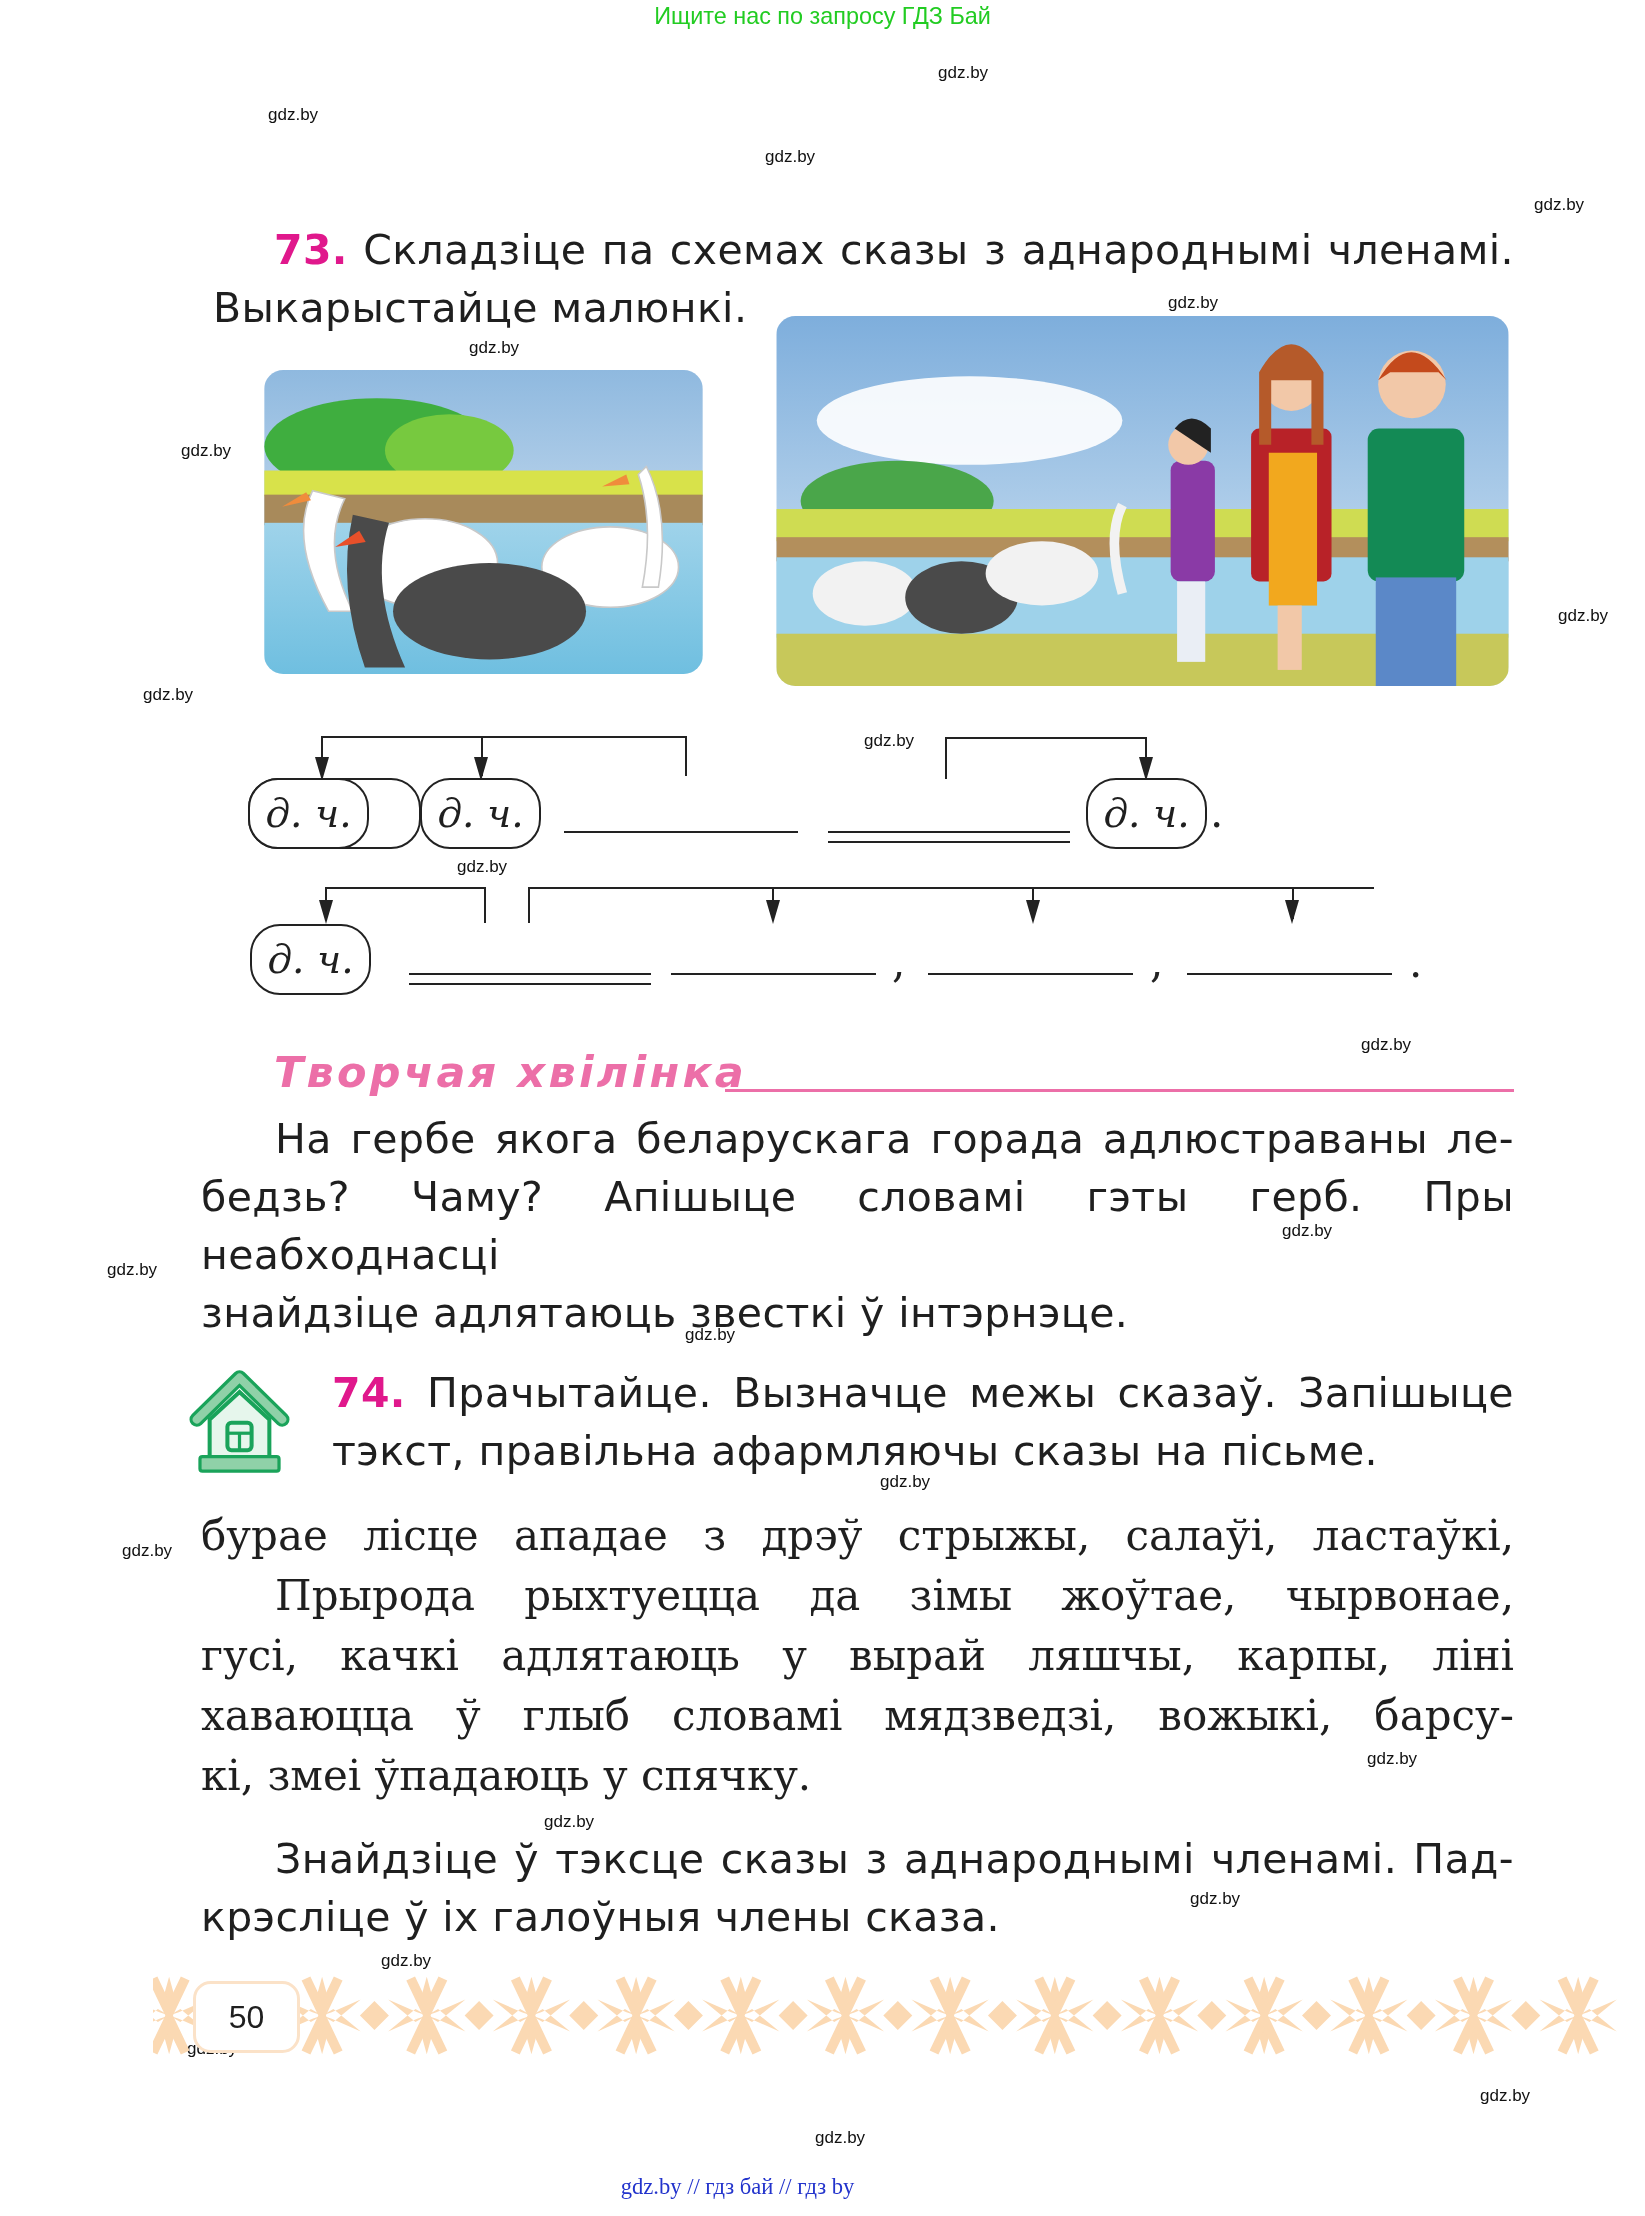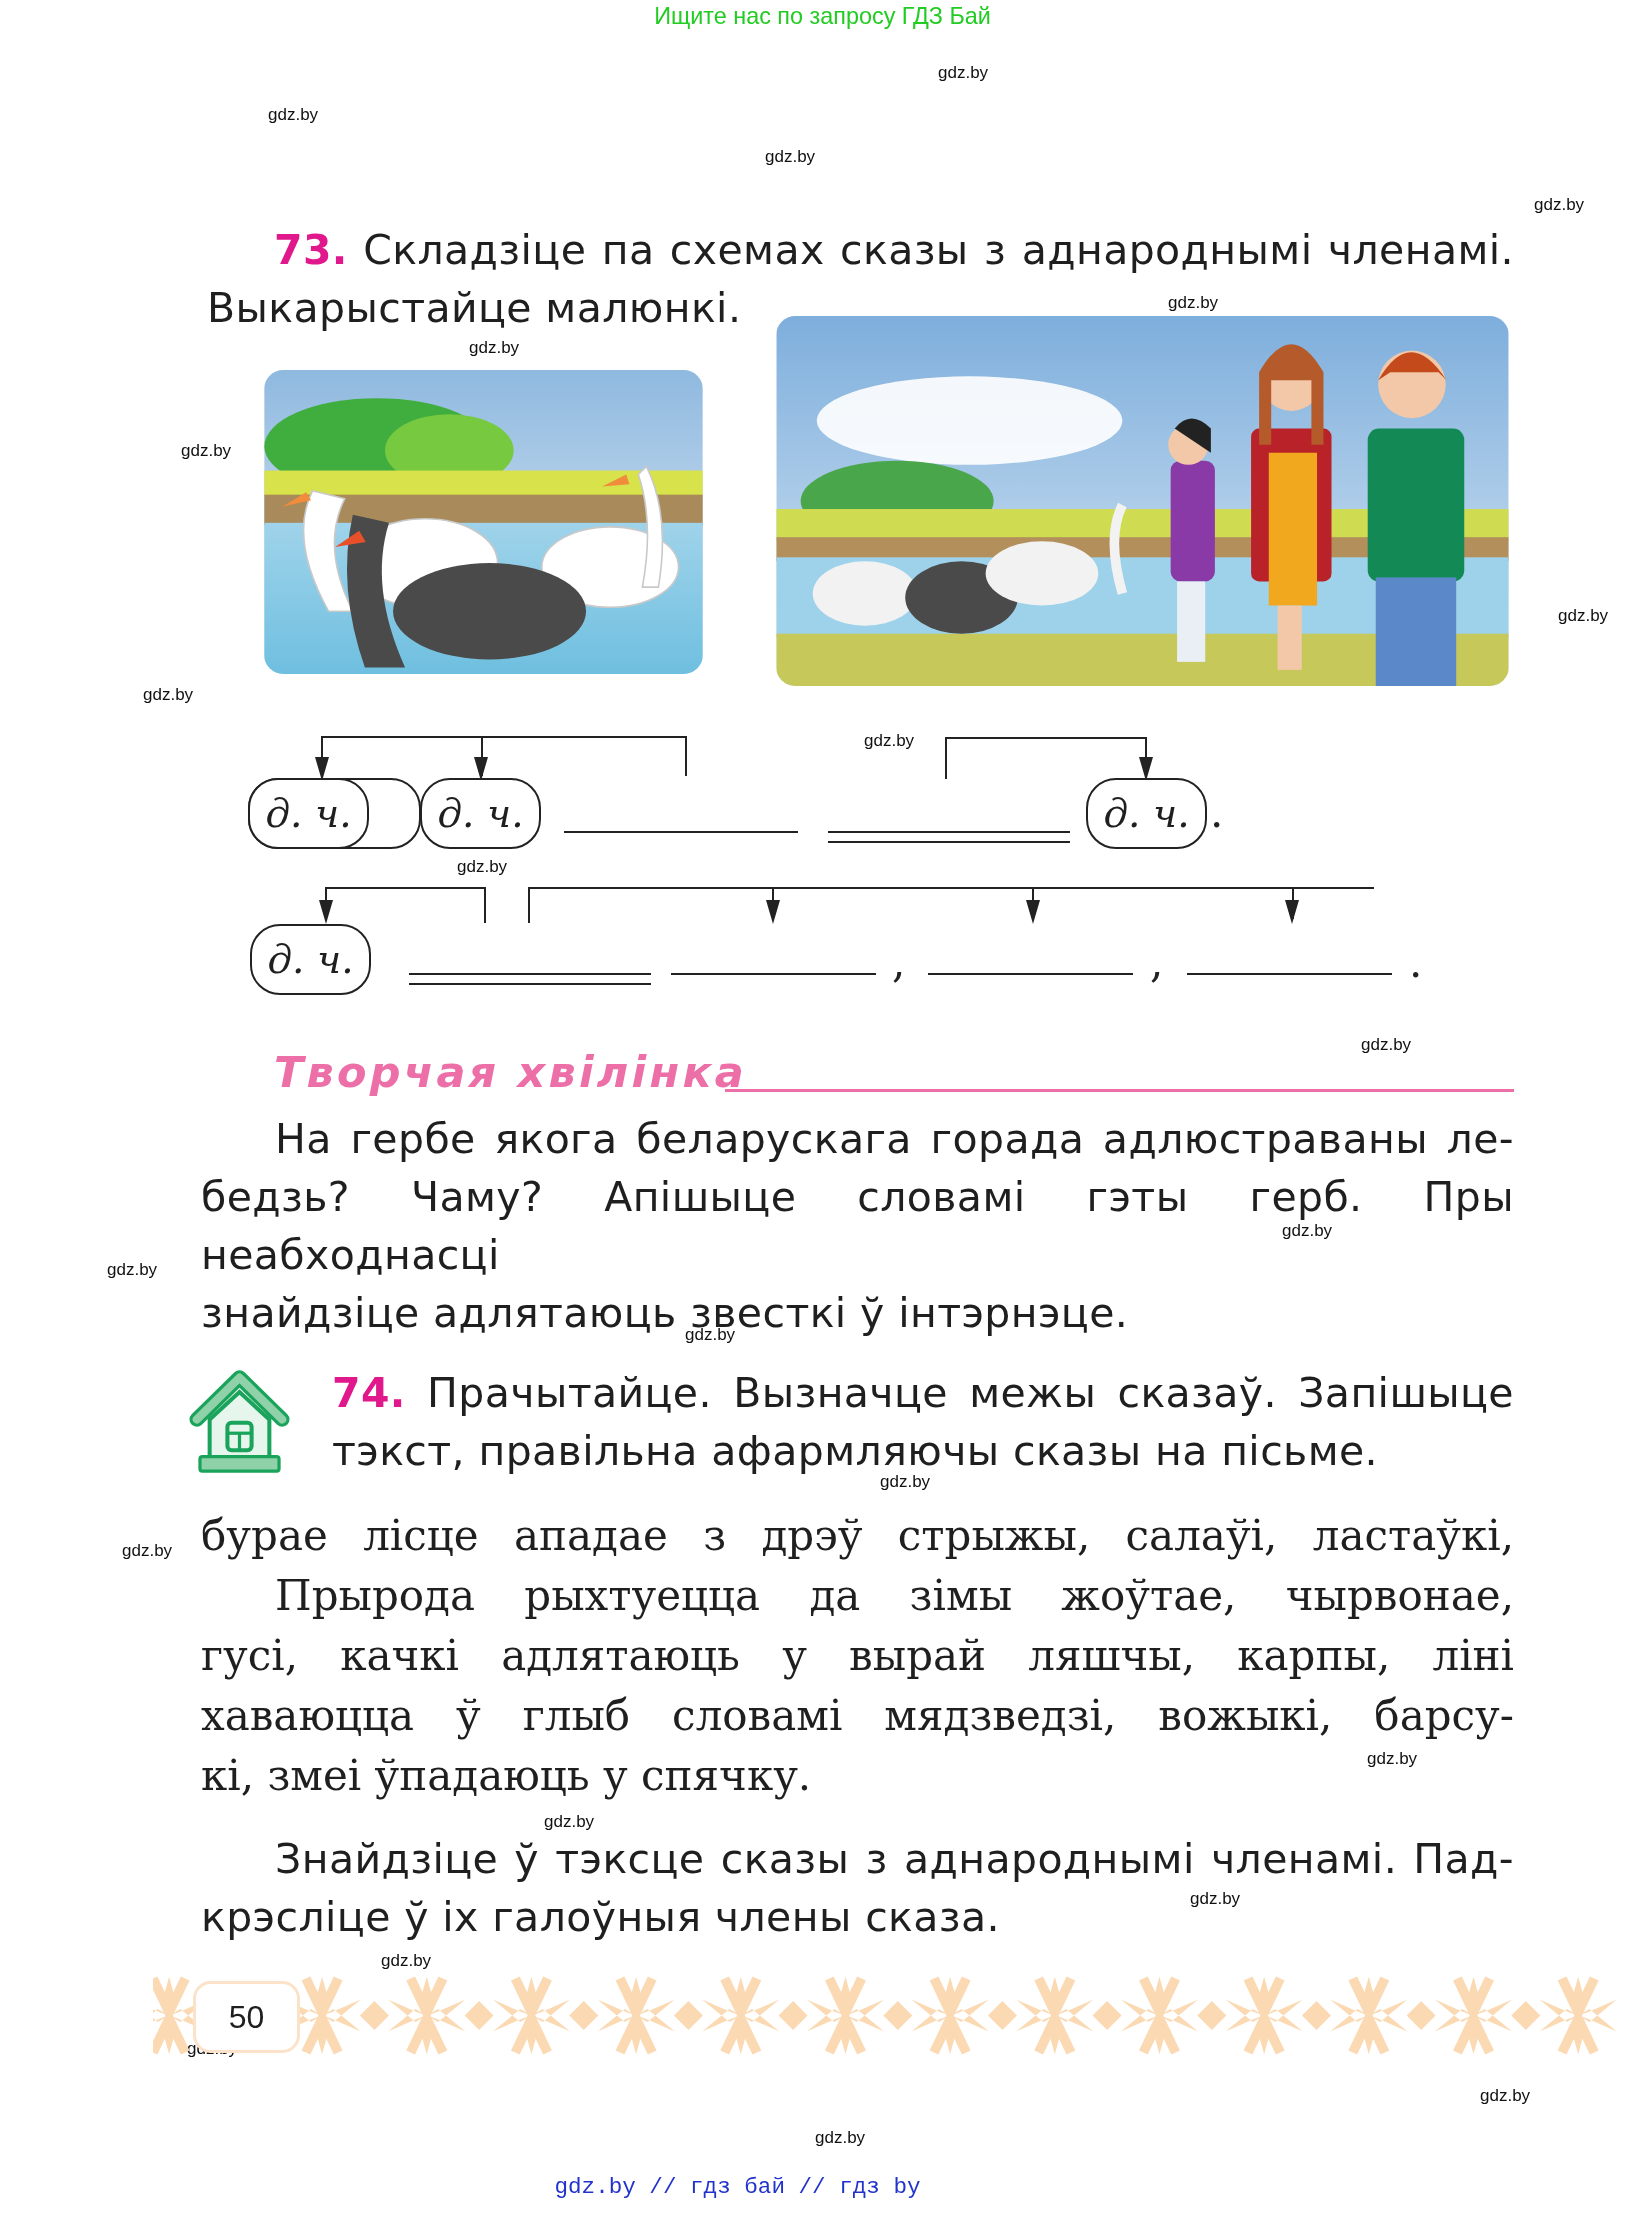--- a/index.html
+++ b/index.html
@@ -10,21 +10,21 @@
   .task-num { color: #e0188c; font-weight: bold; }
   .task-text { font-family: "DejaVu Sans", sans-serif; font-size: 41px; line-height: 58px; letter-spacing: 0.4px; }
   .pic { border-radius: 19.3px; overflow: hidden; }
   .scheme-box { position: absolute; height: 64px; border: 2.4px solid #222; border-radius: 30px; font-family: "DejaVu Serif", serif; font-style: italic; font-size: 39px; display: flex; align-items: center; justify-content: center; box-sizing: border-box; background: #fff; }
   .line1 { position: absolute; height: 2.4px; background: #222; }
   .vline { position: absolute; width: 2.4px; background: #222; }
   .punct { position: absolute; font-family: "DejaVu Serif", serif; font-size: 42px; color: #222; }
   .section-title { font-family: "DejaVu Sans", sans-serif; font-style: italic; font-weight: bold; color: #ec6fa8; font-size: 43px; letter-spacing: 3.2px; }
   .pink-rule { height: 3.2px; background: #ec6fa8; }
   .serif-text { font-family: "DejaVu Serif", serif; font-size: 42px; line-height: 60px; }
-  .footer-links { left: 0; width: 1475px; text-align: center; color: #2233cc; font-family: Liberation Mono, monospace; font-size: 22.6px; top: 2174px; }
+  .footer-links { left: 0; width: 1475px; text-align: center; color: #2233cc; font-family: Liberation Serif, serif; font-size: 22.6px; top: 2174px; }
   .page-num-box { left: 193px; top: 1981px; width: 101px; width: 101px; height: 66px; background: #fff; border-radius: 17.7px; border: 3.2px solid #fbe2c8; font-family: "Liberation Sans", sans-serif; font-size: 32px; display: flex; align-items: center; justify-content: center; }
   .justify { text-align: justify; text-align-last: justify; }
 </style>
 </head>
 <body>
 
 <div class="abs top-banner">Ищите нас по запросу ГДЗ Бай</div>
 
 <div class="abs wm" style="left:938px;top:63px">gdz.by</div>
 <div class="abs wm" style="left:268px;top:105px">gdz.by</div>
@@ -47,21 +47,21 @@
 <div class="abs wm" style="left:544px;top:1812px">gdz.by</div>
 <div class="abs wm" style="left:1190px;top:1889px">gdz.by</div>
 <div class="abs wm" style="left:381px;top:1951px">gdz.by</div>
 <div class="abs wm" style="left:187px;top:2039px">gdz.by</div>
 <div class="abs wm" style="left:1480px;top:2086px">gdz.by</div>
 <div class="abs wm" style="left:815px;top:2128px">gdz.by</div>
 
 <div class="abs task-text" style="left:274px;top:221px;width:1240px">
   <div class="justify"><span class="task-num">73.</span> <span>Складзіце па схемах сказы з аднароднымі членамі.</span></div>
 </div>
-<div class="abs task-text" style="left:207px;top:279px">Выкарыстайце малюнкі.</div>
+<div class="abs task-text" style="left:213px;top:279px">Выкарыстайце малюнкі.</div>
 
 <div class="abs pic" style="left:264px;top:370px;width:439px;height:304px">
   <svg width="439" height="304" viewBox="0 0 545 378">
     <defs>
       <linearGradient id="sky1" x1="0" y1="0" x2="0" y2="1">
           <stop offset="0" stop-color="#8fb9df"></stop>
           <stop offset="1" stop-color="#e4eef7"></stop>
         </linearGradient>
       <linearGradient id="water1" x1="0" y1="0" x2="0" y2="1">
           <stop offset="0" stop-color="#9fd3ea"></stop>

